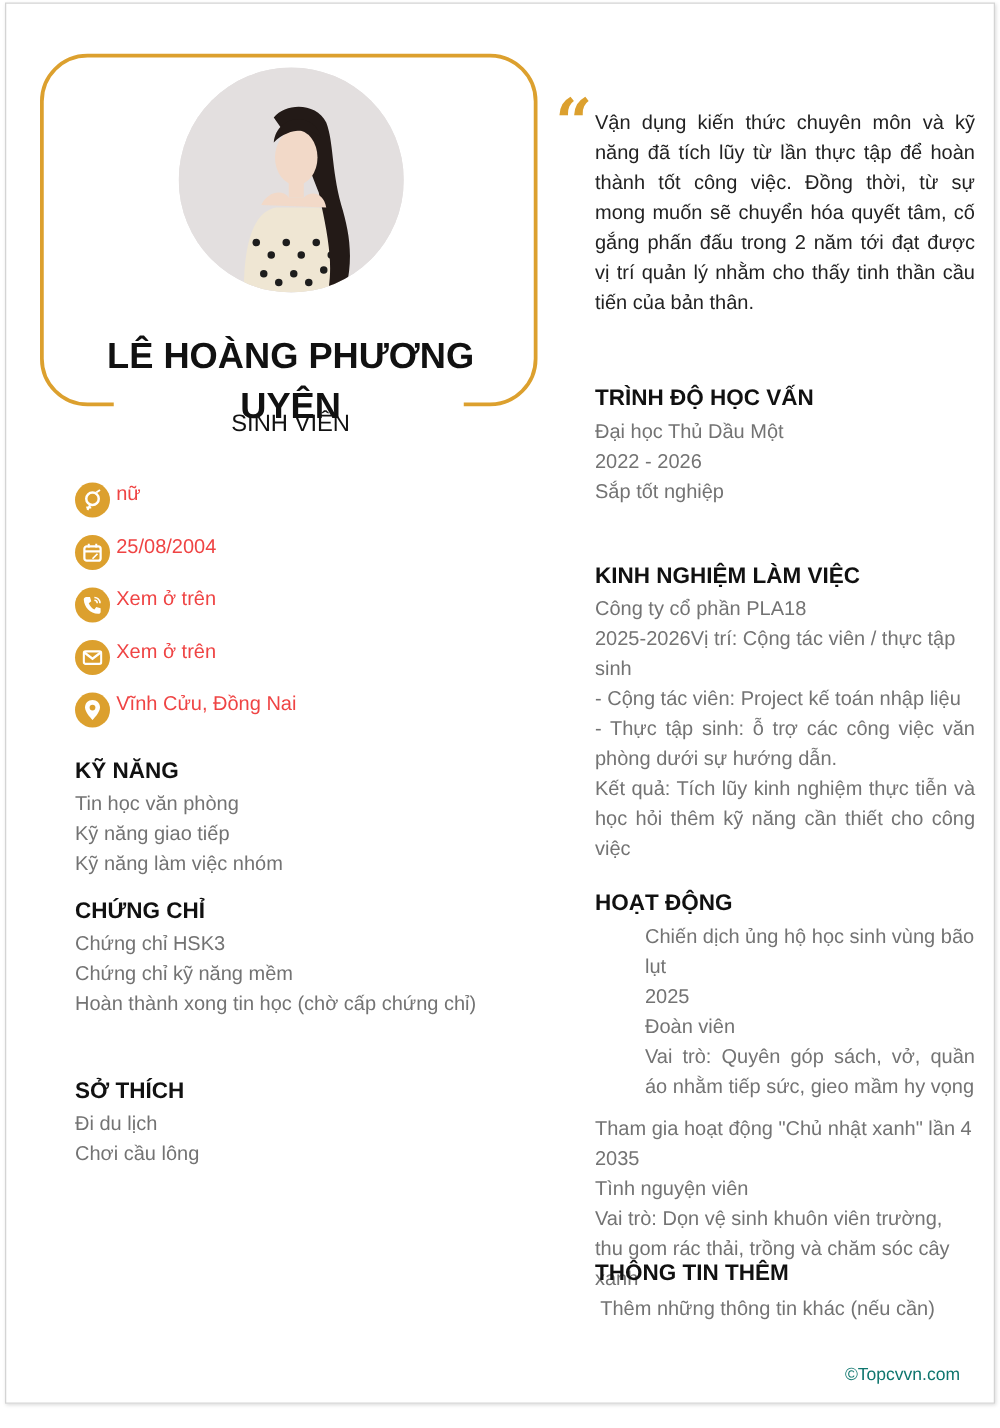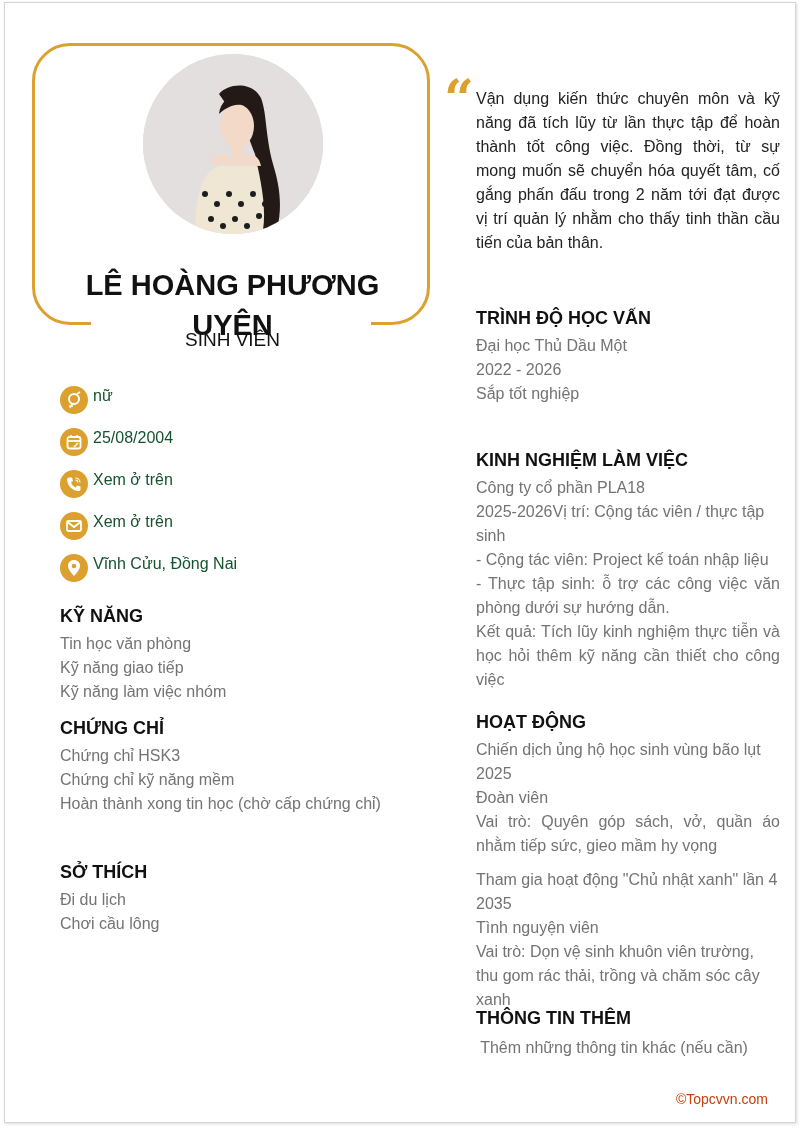--- a/index.html
+++ b/index.html
@@ -28,36 +28,36 @@
     .title {
       position: absolute; left: 40px; top: 324px; width: 375px; text-align: center;
       font-size: 19px; line-height: 26px; color: #111;
     }
     .contacts { position: absolute; left: 55px; top: 376px; }
     .contact { display: flex; align-items: center; height: 42px; }
     .contact .ic {
       width: 28px; height: 28px; border-radius: 50%; background: #dca02e;
       display: flex; align-items: center; justify-content: center; margin-right: 5px;
     }
-    .contact .tx { font-size: 16px; color: #14532d; position: relative; top: -4px; }
+    .contact .tx { font-size: 16px; color: #ef4444; position: relative; top: -4px; }
     .section-h { font-size: 18px; font-weight: bold; color: #111; line-height: 26px; }
     .line { font-size: 16px; line-height: 24px; color: #737373; }
     .left-sec { position: absolute; left: 55px; width: 360px; }
     .right-sec { position: absolute; left: 471px; width: 304px; }
     .justify { text-align: justify; }
     .quote-mark {
       position: absolute; left: 439px; top: 70px; font-family: "DejaVu Serif", serif;
       font-size: 52px; font-weight: bold; color: #dca02e; line-height: 52px;
     }
     .objective {
       position: absolute; left: 471px; top: 84px; width: 304px;
       font-size: 16px; line-height: 24px; text-align: justify; color: #222;
     }
     .footer {
-      position: absolute; right: 27px; top: 1088px; font-size: 14px; color: #c2410c;
+      position: absolute; right: 27px; top: 1088px; font-size: 14px; color: #0f766e;
     }
   </style>
 </head>
 <body>
 
 <div class="page">
 
   <div class="frame"></div>
   <div class="frame-gap"></div>
 
@@ -174,21 +174,21 @@
     <div class="section-h">KINH NGHIỆM LÀM VIỆC</div>
     <div class="line" style="margin-top:3px;">Công ty cổ phần PLA18</div>
     <div class="line">2025-2026Vị trí: Cộng tác viên / thực tập sinh</div>
     <div class="line justify">- Cộng tác viên: Project kế toán nhập liệu</div>
     <div class="line justify">- Thực tập sinh: ỗ trợ các công việc văn phòng dưới sự hướng dẫn.</div>
     <div class="line justify">Kết quả: Tích lũy kinh nghiệm thực tiễn và học hỏi thêm kỹ năng cần thiết cho công việc</div>
   </div>
 
   <div class="right-sec" style="top:706px;">
     <div class="section-h">HOẠT ĐỘNG</div>
-    <div style="margin-top:3px;">
+    <div style="margin-top:3px;margin-left:40px;">
       <div class="line">Chiến dịch ủng hộ học sinh vùng bão lụt</div>
       <div class="line">2025</div>
       <div class="line">Đoàn viên</div>
       <div class="line justify">Vai trò: Quyên góp sách, vở, quần áo nhằm tiếp sức, gieo mầm hy vọng</div>
     </div>
     <div style="margin-top:10px;">
       <div class="line">Tham gia hoạt động "Chủ nhật xanh" lần 4</div>
       <div class="line">2035</div>
       <div class="line">Tình nguyện viên</div>
       <div class="line">Vai trò: Dọn vệ sinh khuôn viên trường, thu gom rác thải, trồng và chăm sóc cây xanh</div>

